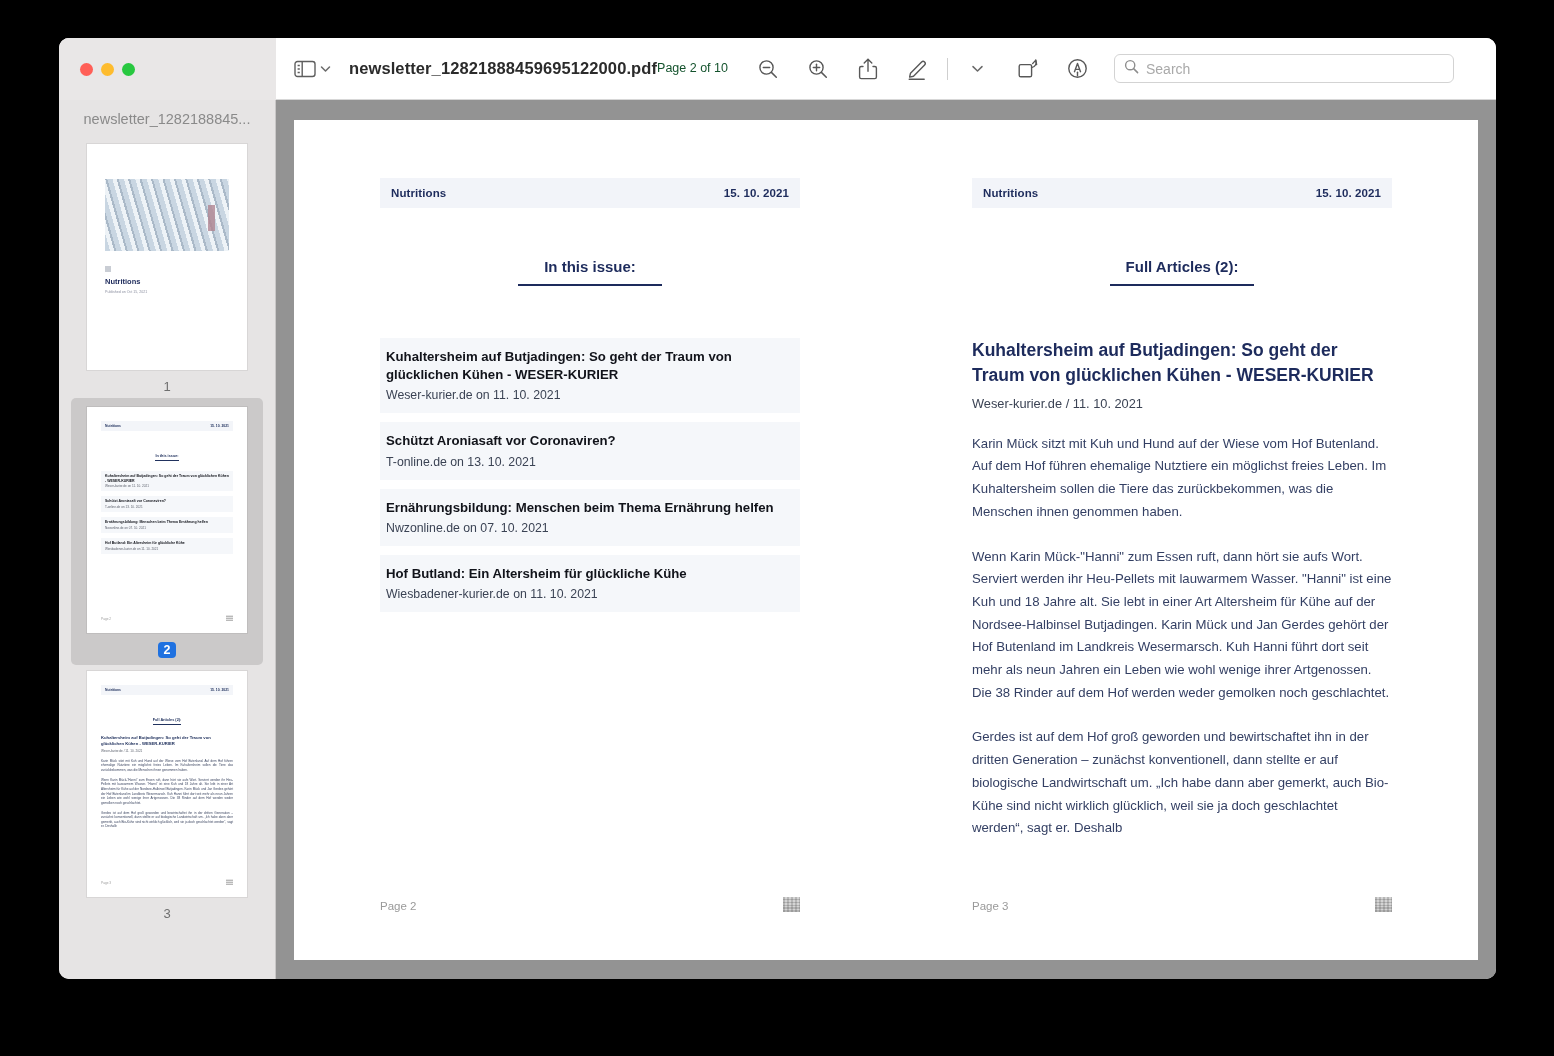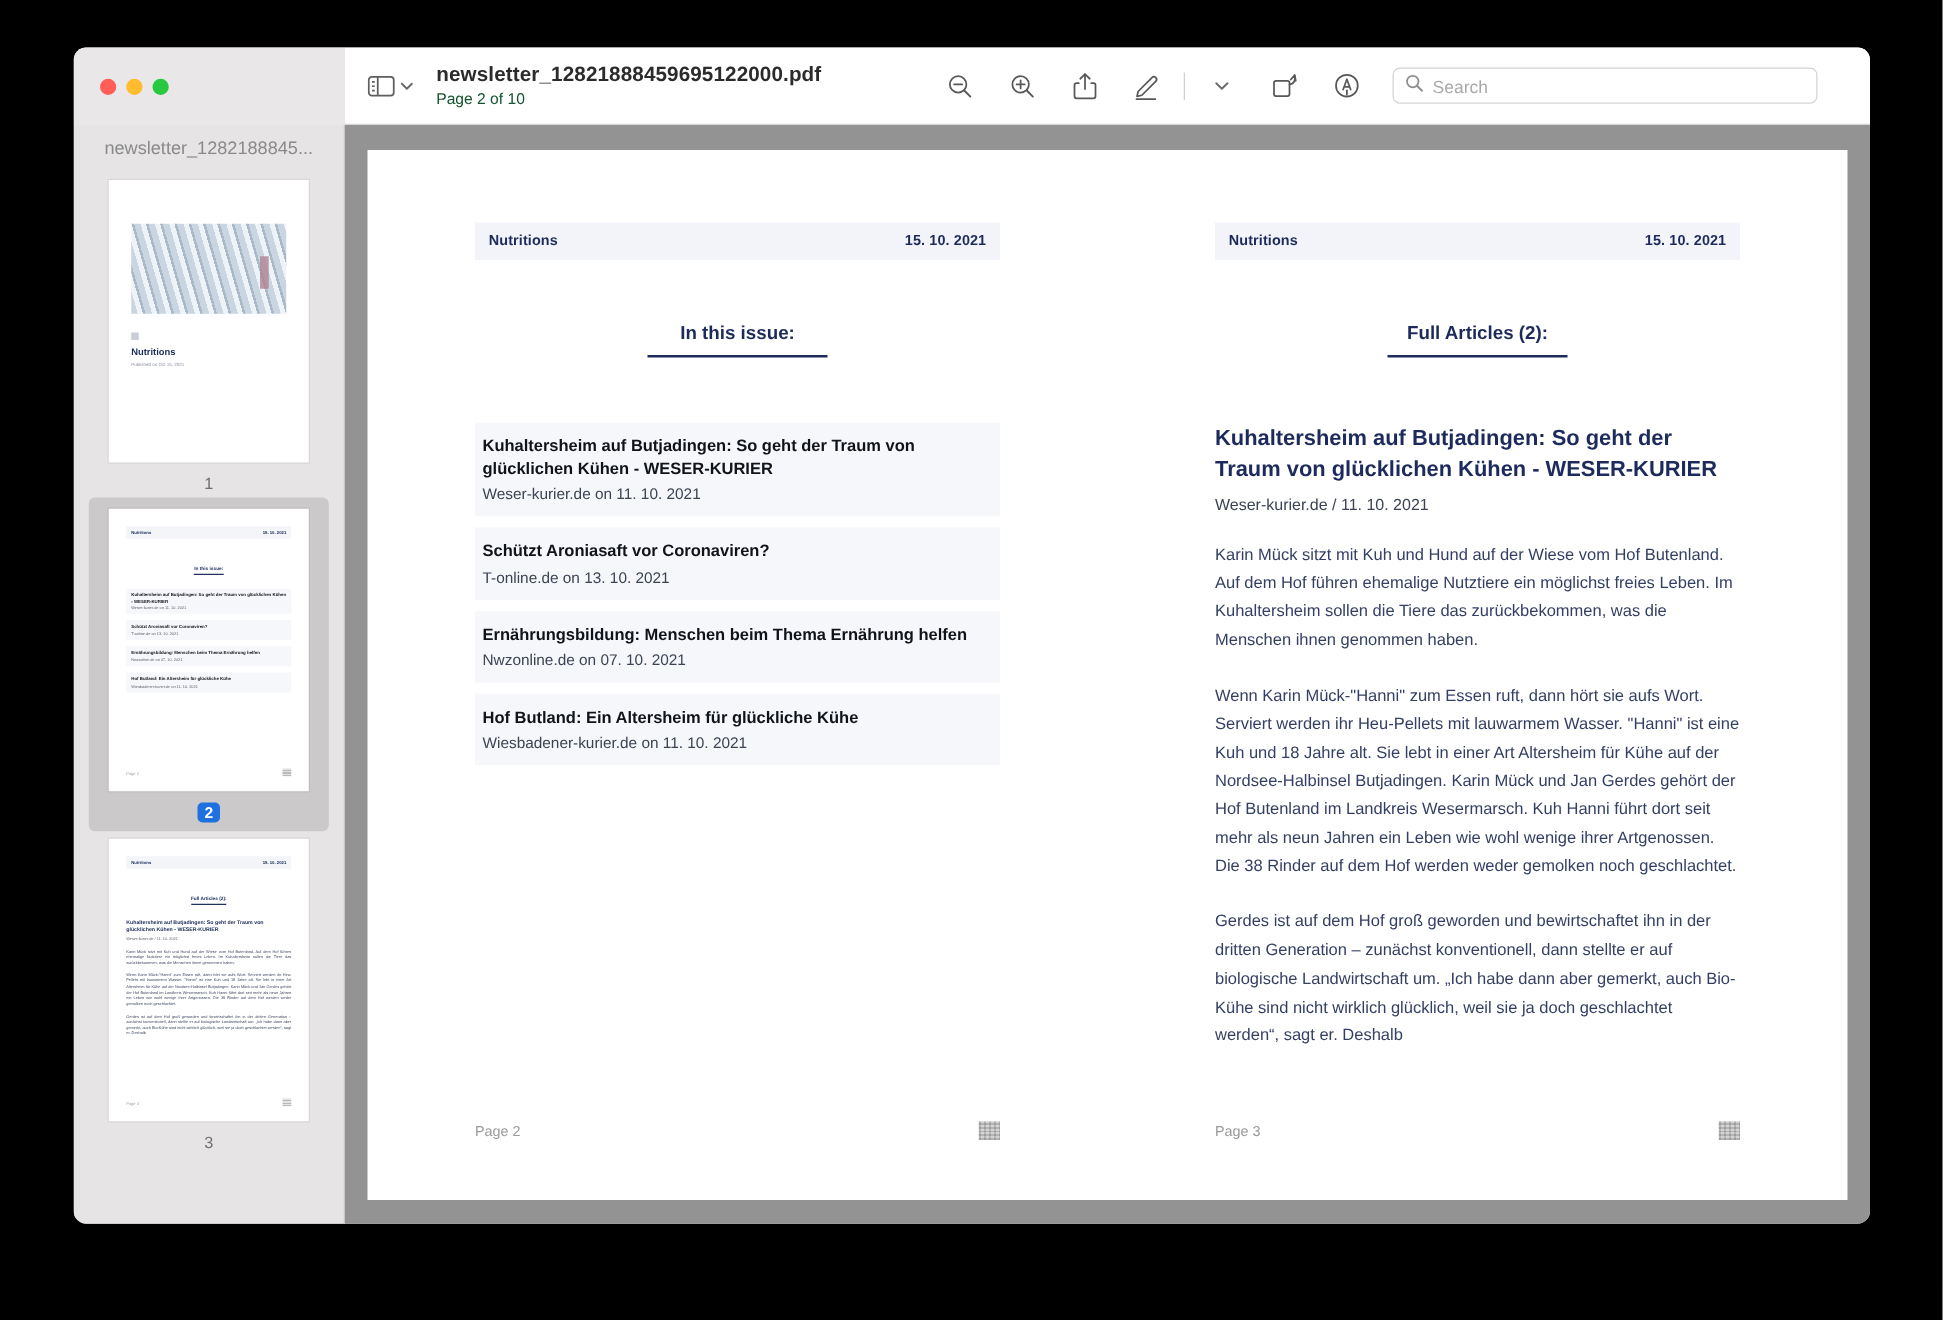--- a/index.html
+++ b/index.html
@@ -61,21 +61,21 @@
     border-bottom: 1px solid #d7d7d7;
   }
 
   #sidebar-toggle-group {
     display: flex; align-items: center; gap: 4px;
     margin-right: 18px;
   }
   #sidebar-toggle-group svg { display: block; }
 
   #doc-titleblock {
-    display: flex; flex-direction: column; justify-content: flex-end;
+    display: flex; flex-direction: row; justify-content: flex-end;
     min-width: 0;
   }
   #doc-title {
     font-size: 16.5px;
     font-weight: bold;
     color: #2b2b2b;
     letter-spacing: 0.1px;
     line-height: 1.15;
     white-space: nowrap;
   }

